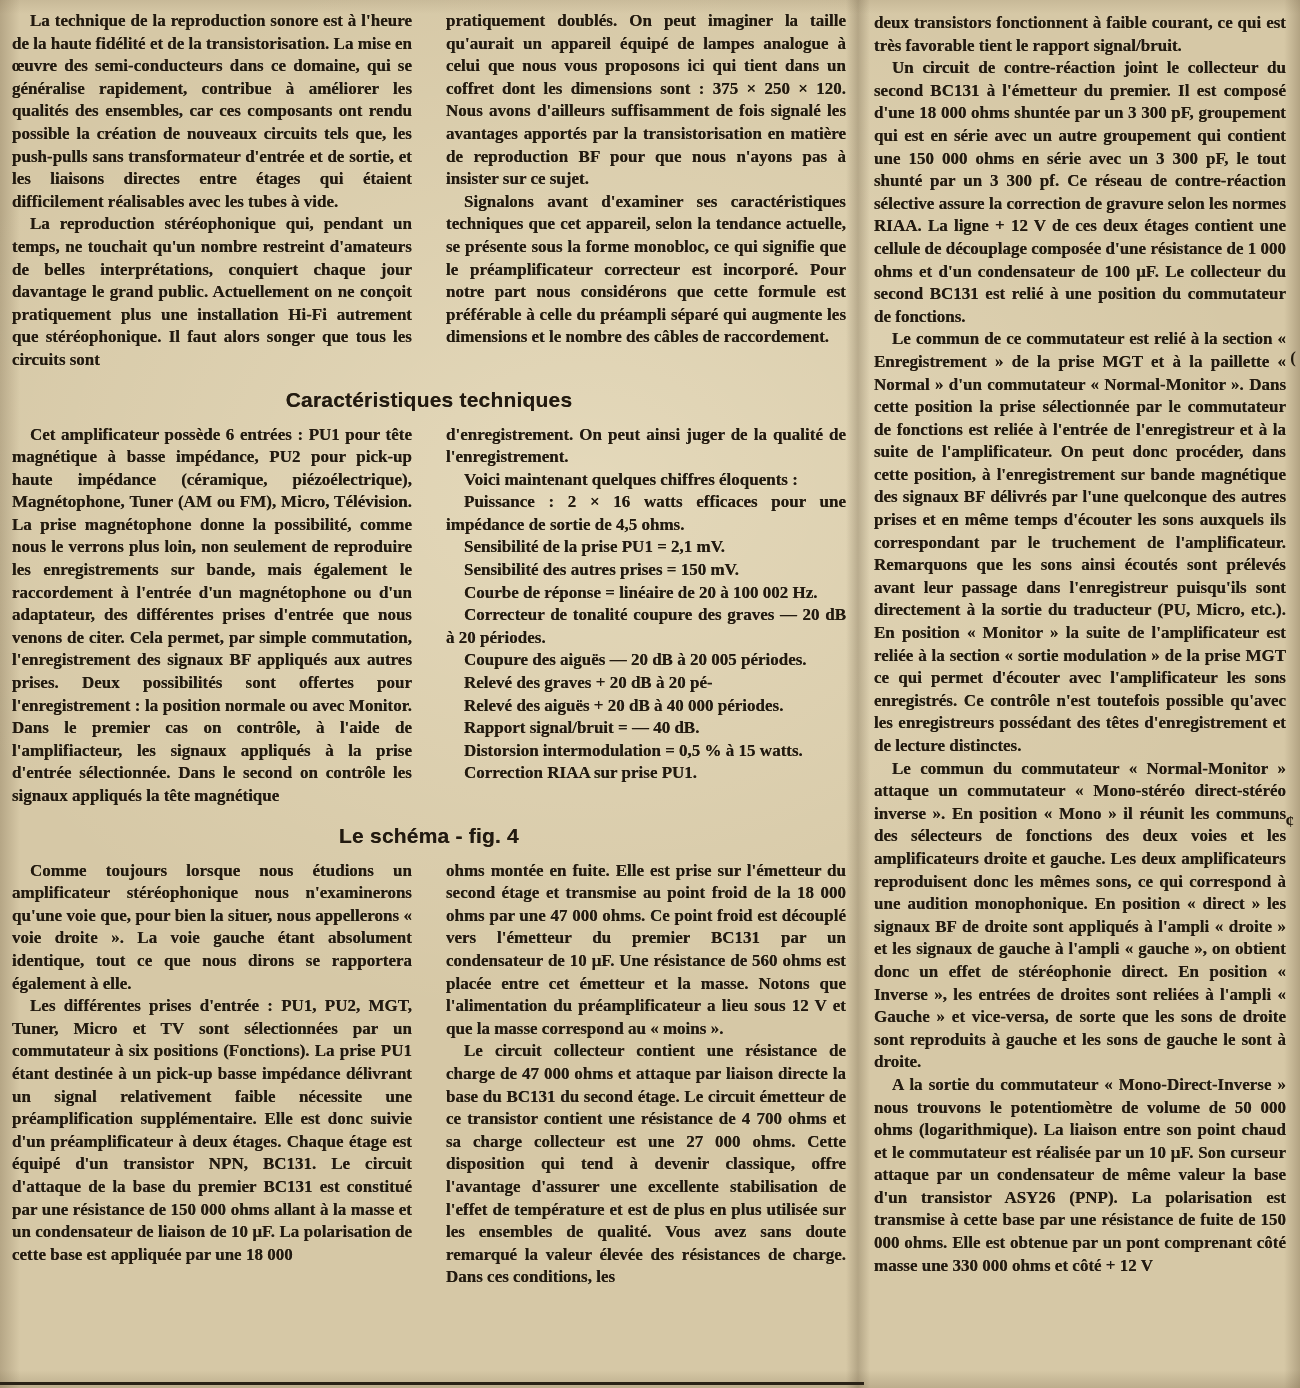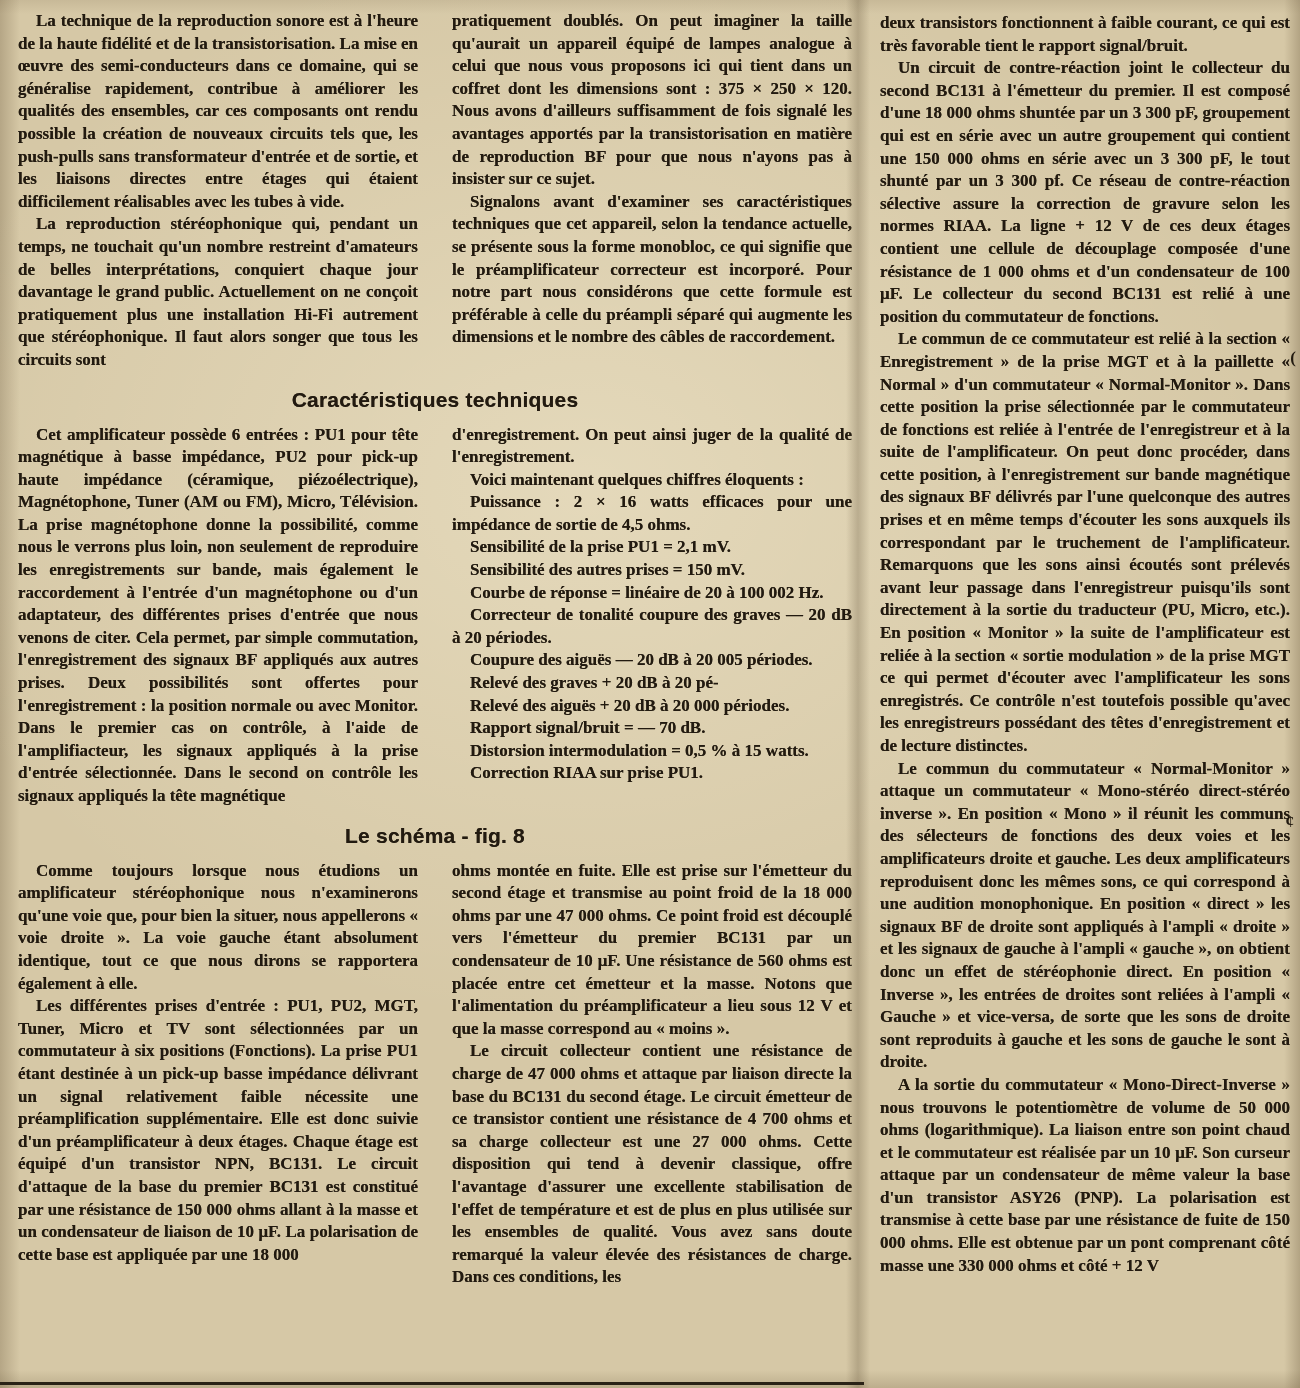--- a/index.html
+++ b/index.html
@@ -19,21 +19,21 @@
       linear-gradient(180deg, rgba(96,78,50,0.12) 0px, rgba(96,78,50,0) 14px);
     font-family: "Liberation Serif", "DejaVu Serif", serif;
     font-weight: 700;
     color: #221a10;
   }
   .page {
     position: relative;
     box-sizing: border-box;
     width: 1300px;
     height: 1388px;
-    padding: 10px 10px 0 18px;
+    padding: 10px 10px 0 12px;
     display: flex;
     gap: 28px;
   }
   .left-region {
     flex: 0 0 834px;
     width: 834px;
     display: flex;
     flex-direction: column;
     overflow: hidden;
   }
@@ -126,28 +126,28 @@
       <div class="col continuation">
           <p class="para">d'enregistrement. On peut ainsi juger de la qualité de l'enregistrement.</p>
           <p class="para">Voici maintenant quelques chiffres éloquents :</p>
           <p class="para">Puissance : 2 × 16 watts efficaces pour une impédance de sortie de 4,5 ohms.</p>
           <p class="para">Sensibilité de la prise PU1 = 2,1 mV.</p>
           <p class="para">Sensibilité des autres prises = 150 mV.</p>
           <p class="para">Courbe de réponse = linéaire de 20 à 100 002 Hz.</p>
           <p class="para">Correcteur de tonalité coupure des graves — 20 dB à 20 périodes.</p>
           <p class="para">Coupure des aiguës — 20 dB à 20 005 périodes.</p>
           <p class="para">Relevé des graves + 20 dB à 20 pé-</p>
-          <p class="para">Relevé des aiguës + 20 dB à 20 000 périodes.</p>
-          <p class="para">Rapport signal/bruit = — 70 dB.</p>
+          <p class="para">Relevé des aiguës + 20 dB à 40 000 périodes.</p>
+          <p class="para">Rapport signal/bruit = — 40 dB.</p>
           <p class="para">Distorsion intermodulation = 0,5 % à 15 watts.</p>
           <p class="para">Correction RIAA sur prise PU1.</p>
         </div>
     </section>
 
-    <h2 class="heading">Le schéma - fig. 8</h2>
+    <h2 class="heading">Le schéma - fig. 4</h2>
 
     <section class="row">
       <div class="col">
           <p class="para">Comme toujours lorsque nous étudions un amplificateur stéréophonique nous n'examinerons qu'une voie que, pour bien la situer, nous appellerons « voie droite ». La voie gauche étant absolument identique, tout ce que nous dirons se rapportera également à elle.</p>
           <p class="para">Les différentes prises d'entrée : PU1, PU2, MGT, Tuner, Micro et TV sont sélectionnées par un commutateur à six positions (Fonctions). La prise PU1 étant destinée à un pick-up basse impédance délivrant un signal relativement faible nécessite une préamplification supplémentaire. Elle est donc suivie d'un préamplificateur à deux étages. Chaque étage est équipé d'un transistor NPN, BC131. Le circuit d'attaque de la base du premier BC131 est constitué par une résistance de 150 000 ohms allant à la masse et un condensateur de liaison de 10 μF. La polarisation de cette base est appliquée par une 18 000</p>
         </div>
       <div class="col continuation">
           <p class="para">ohms montée en fuite. Elle est prise sur l'émetteur du second étage et transmise au point froid de la 18 000 ohms par une 47 000 ohms. Ce point froid est découplé vers l'émetteur du premier BC131 par un condensateur de 10 μF. Une résistance de 560 ohms est placée entre cet émetteur et la masse. Notons que l'alimentation du préamplificateur a lieu sous 12 V et que la masse correspond au « moins ».</p>
           <p class="para">Le circuit collecteur contient une résistance de charge de 47 000 ohms et attaque par liaison directe la base du BC131 du second étage. Le circuit émetteur de ce transistor contient une résistance de 4 700 ohms et sa charge collecteur est une 27 000 ohms. Cette disposition qui tend à devenir classique, offre l'avantage d'assurer une excellente stabilisation de l'effet de température et est de plus en plus utilisée sur les ensembles de qualité. Vous avez sans doute remarqué la valeur élevée des résistances de charge. Dans ces conditions, les</p>
         </div>

